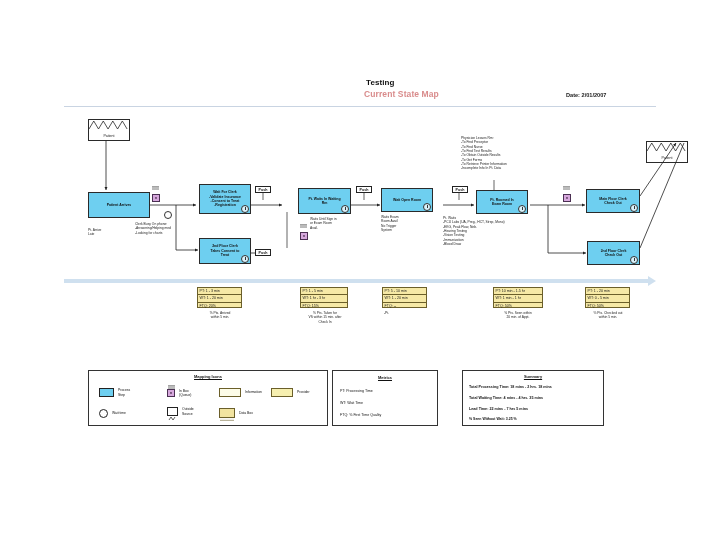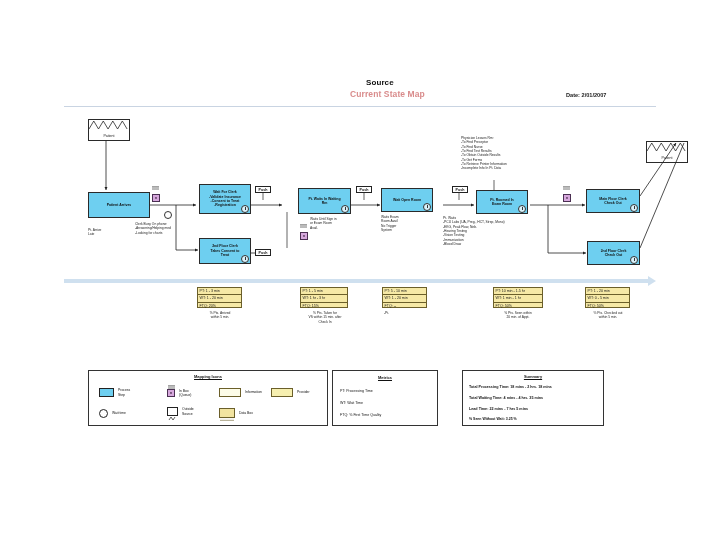--- a/index.html
+++ b/index.html
@@ -64,22 +64,22 @@
   .sw-wait{width:7px;height:7px;border:1px solid #222;border-radius:50%;}
   .sw-out{width:9px;height:7px;border:1px solid #222;background:#fff;position:relative;}
   .mx-txt{font-size:3.6px;color:#111;}
   .sm-txt{font-size:3.9px;color:#111;font-weight:bold;}
 </style>
 </head>
 <body>
 
 <div id="slide">
 
-  <div class="abs title-main" style="left:366px;top:78px;">Source</div>
-  <div class="abs title-sub" style="left:350px;top:89px;">Current State Map</div>
+  <div class="abs title-main" style="left:366px;top:78px;">Testing</div>
+  <div class="abs title-sub" style="left:364px;top:89px;">Current State Map</div>
   <div class="abs date-txt" style="left:566px;top:92px;">Date: 2/01/2007</div>
 
   <div class="abs hrule" style="left:64px;top:106px;width:592px;"></div>
 
   <div class="abs factory" style="left:88px;top:119px;width:42px;height:22px;">
     <svg class="zig" viewBox="0 0 42 9" preserveAspectRatio="none">
       <polyline points="0,9 5,1 10,9 15,1 20,9 25,1 30,9 35,1 40,9" fill="none" stroke="#222" stroke-width="0.8"></polyline>
     </svg>
     <div class="lbl">Patient</div>
   </div>

